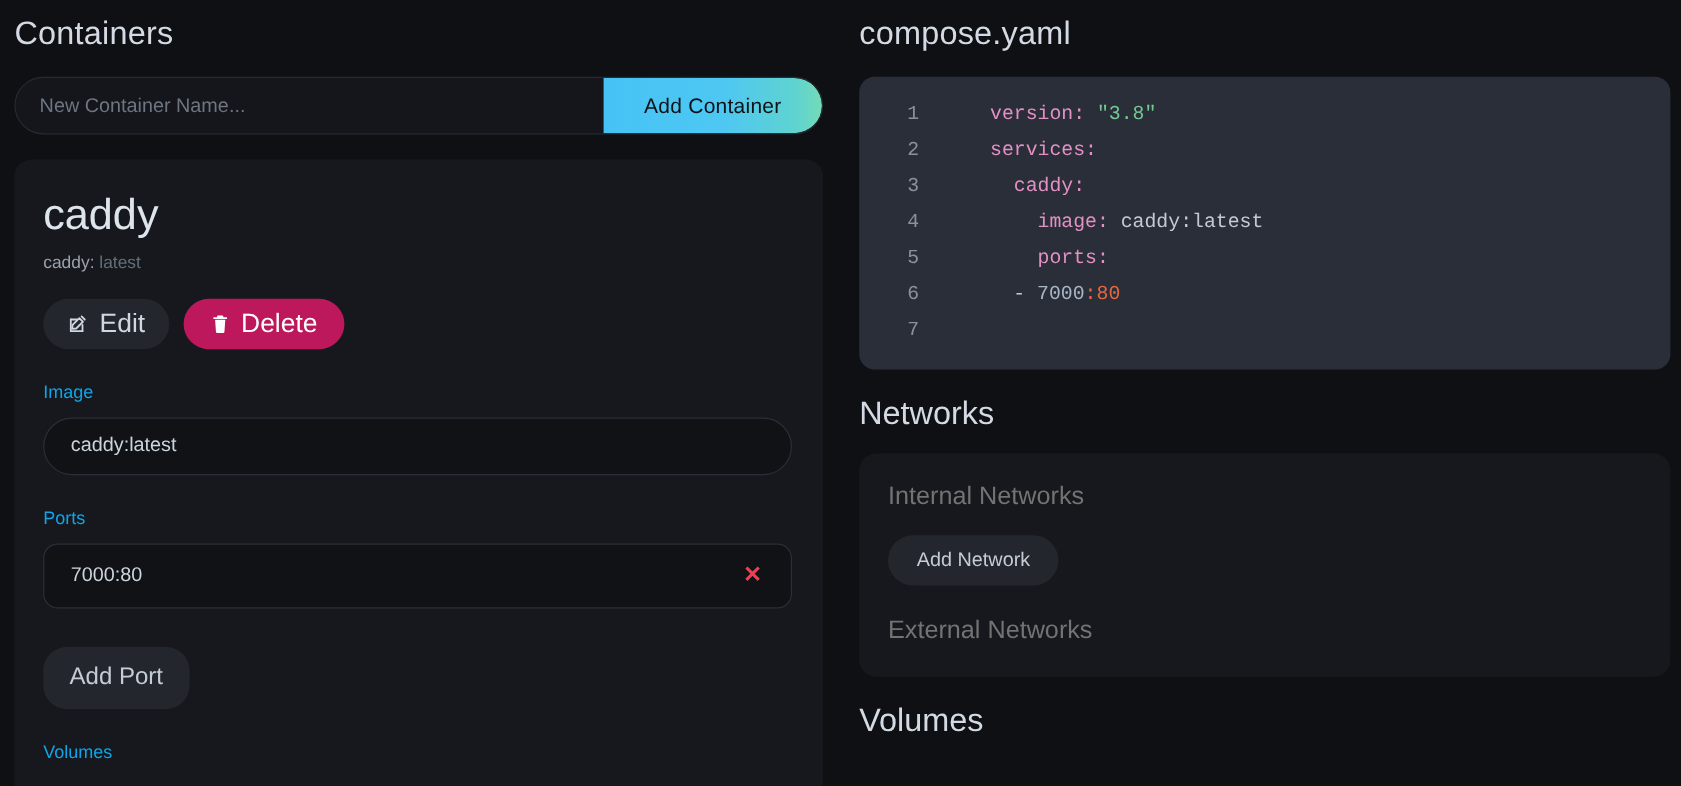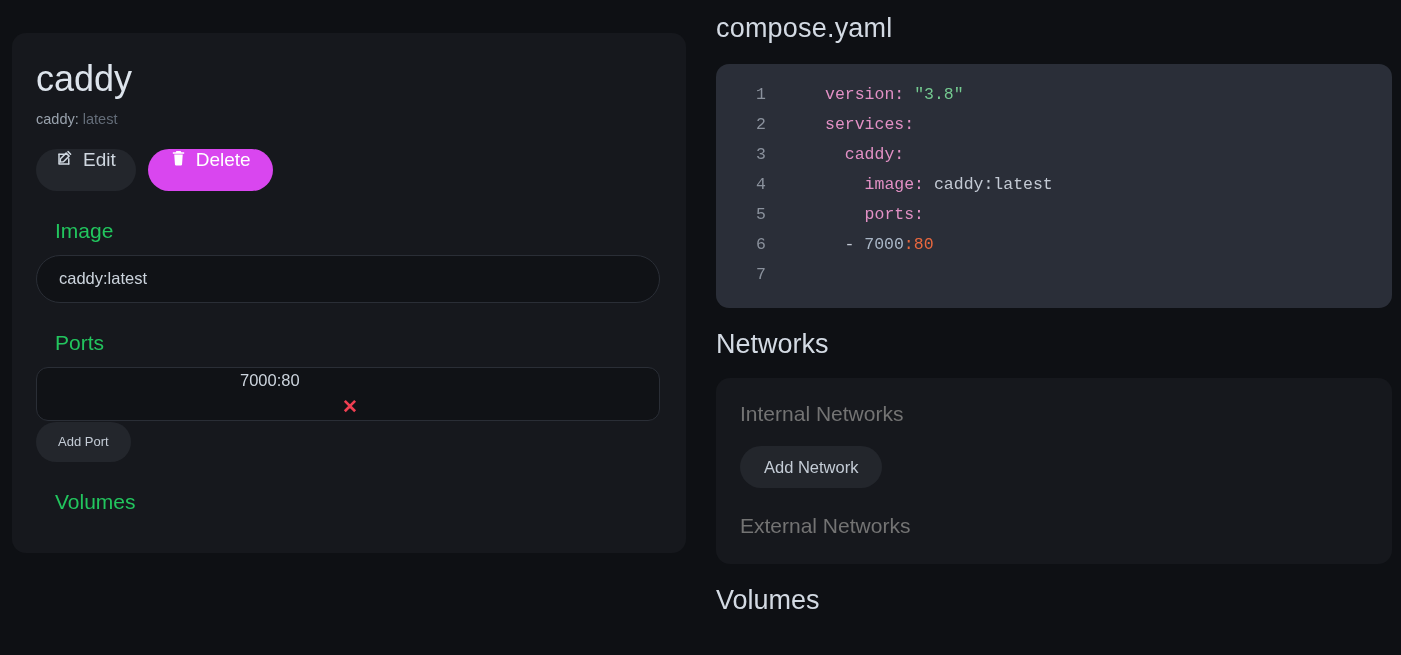--- a/index.html
+++ b/index.html
@@ -109,45 +109,45 @@
     display: flex;
     gap: 12px;
     align-items: center;
   }
 
   .btn {
     height: 42px;
     border-radius: 21px;
     border: none;
     display: inline-flex;
+    align-items: center;
     gap: 9px;
     padding: 0 20px;
     font-family: "Liberation Sans", sans-serif;
-    font-size: 19px;
+    font-size: 22px;
     cursor: pointer;
   }
 
   .btn-edit {
     background: #23262c;
     color: #cfd7e0;
   }
 
   .btn-delete {
-    background: #d946ef;
+    background: #be185d;
     color: #ffffff;
     padding: 0 22px;
   }
 
   .btn svg { display: block; }
 
   .field-label {
     margin-top: 28px;
-    font-size: 21px;
-    color: #22c55e;
-    margin-left: 19px;
+    font-size: 15px;
+    color: #0ea5e9;
   }
 
   .text-input {
     margin-top: 12px;
     width: 624px;
     height: 48px;
     border-radius: 26px;
     background: #101216;
     border: 1px solid #2a2e36;
     color: #ccd4dd;
@@ -162,21 +162,20 @@
   .port-row {
     margin-top: 12px;
     width: 624px;
     height: 54px;
     border-radius: 12px;
     background: #101216;
     border: 1px solid #2a2e36;
     display: flex;
     align-items: center;
     padding: 0 18px 0 22px;
-    flex-direction: column;
   }
 
   .port-value {
     flex: 1;
     background: transparent;
     border: none;
     outline: none;
     color: #ccd4dd;
     font-family: "Liberation Sans", sans-serif;
     font-size: 16.5px;
@@ -188,29 +187,29 @@
     color: #ef3f52;
     font-size: 19px;
     line-height: 1;
     cursor: pointer;
     padding: 4px 6px;
     font-family: "Liberation Sans", sans-serif;
     font-weight: 700;
   }
 
   .pill-btn {
-    margin-top: 1px;
-    height: 40px;
+    margin-top: 32px;
+    height: 52px;
     border-radius: 20px;
     background: #23262c;
     color: #c4ccd6;
     border: none;
     padding: 0 22px;
     font-family: "Liberation Sans", sans-serif;
-    font-size: 13px;
+    font-size: 20px;
     cursor: pointer;
     display: inline-flex;
     align-items: center;
   }
 
   
   .right-col {
     width: 701px;
     height: 655px;
     padding: 12px 10px 0 16px;
@@ -285,21 +284,26 @@
     align-items: center;
   }
 </style>
 </head>
 <body>
 
 <div class="app">
 
   <div class="left-col">
 
-
+    <div class="section-title">Containers</div>
+
+    <div class="add-row">
+      <input class="add-input" type="text" placeholder="New Container Name..." style="">
+      <button class="add-btn">Add Container</button>
+    </div>
 
     <div class="container-card">
 
       <div class="card-title">caddy</div>
 
       <div class="card-sub">
         <span>caddy:</span>
         <span class="tag">latest</span>
       </div>
 

